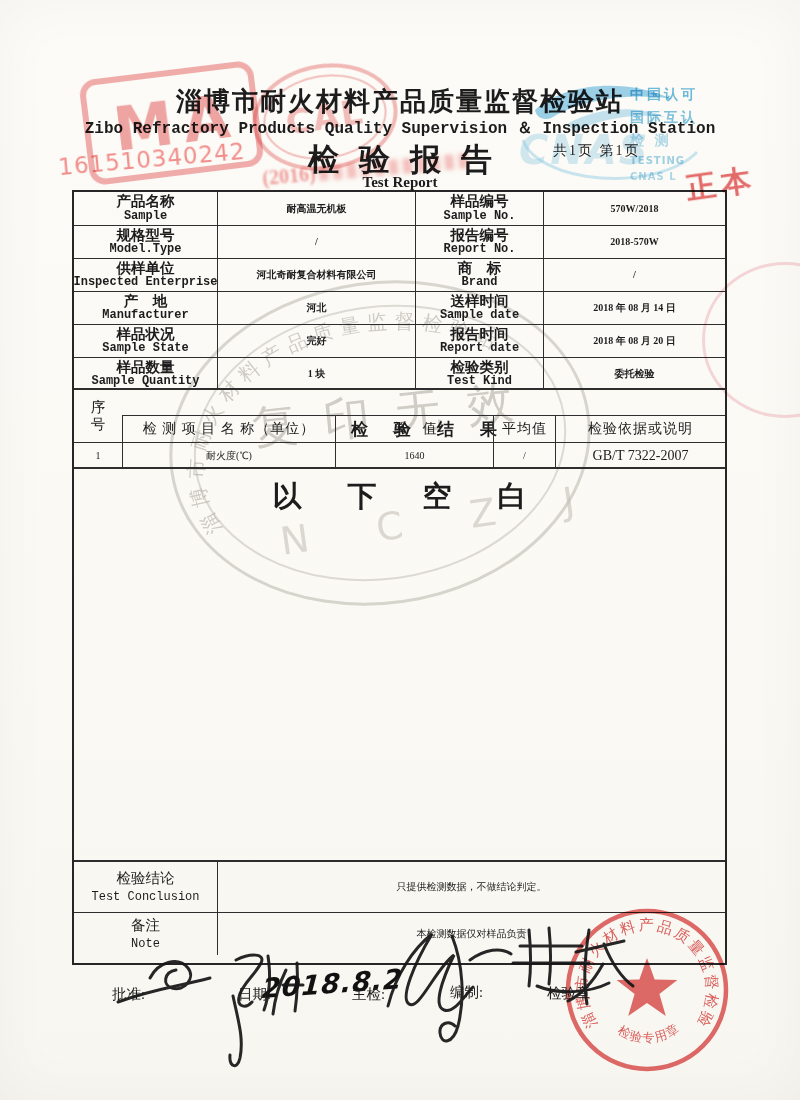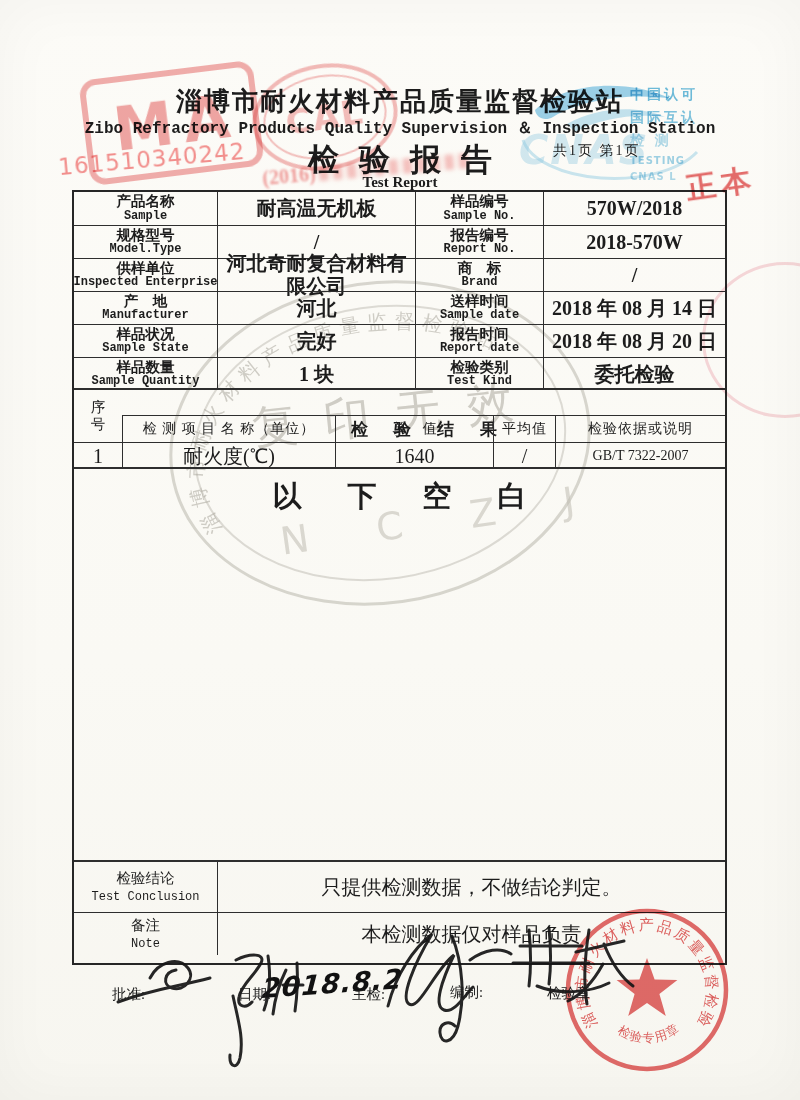--- a/index.html
+++ b/index.html
@@ -22,21 +22,21 @@
              box-sizing:border-box;z-index:2;background:transparent;}
   .sec{box-sizing:border-box;}
   .grid{display:grid;}
   .cell{box-sizing:border-box;display:flex;flex-direction:column;align-items:center;
         justify-content:center;line-height:1.15;text-align:center;overflow:visible;}
   .bt{border-top:1.8px solid #2e2e2e;}
   .bl{border-left:1.8px solid #2e2e2e;}
   .bb{border-bottom:2px solid #2e2e2e;}
   .cn{font-size:14.5px;font-family:"Liberation Serif",serif;}
   .en{font-size:12px;font-family:"Liberation Mono",monospace;white-space:nowrap;}
-  .val{font-size:20px;}
+  .val{font-size:10px;}
   .info{grid-template-columns:143px 198px 128px 182px;grid-auto-rows:33px;height:198px;font-weight:bold;}
   .results{grid-template-columns:48px 213px 158px 62px 170px;grid-template-rows:25px 27px 27px;height:79px;}
   .res-title{font-size:17px;font-weight:bold;letter-spacing:26px;text-indent:26px;margin-top:40px;}
   .res-head{font-size:14px;letter-spacing:1px;}
   .single-sp{letter-spacing:16px;text-indent:16px;}
   .no-col{grid-row:1 / span 2;}
   .blank-sec{position:relative;height:393px;}
   .blank-text{position:absolute;top:8px;left:0;width:100%;text-align:center;font-size:29px;
               font-weight:bold;letter-spacing:46px;text-indent:46px;font-family:"DejaVu Sans",sans-serif;}
   .conc{grid-template-columns:143px 508px;grid-template-rows:50px 43px;height:95px;}

